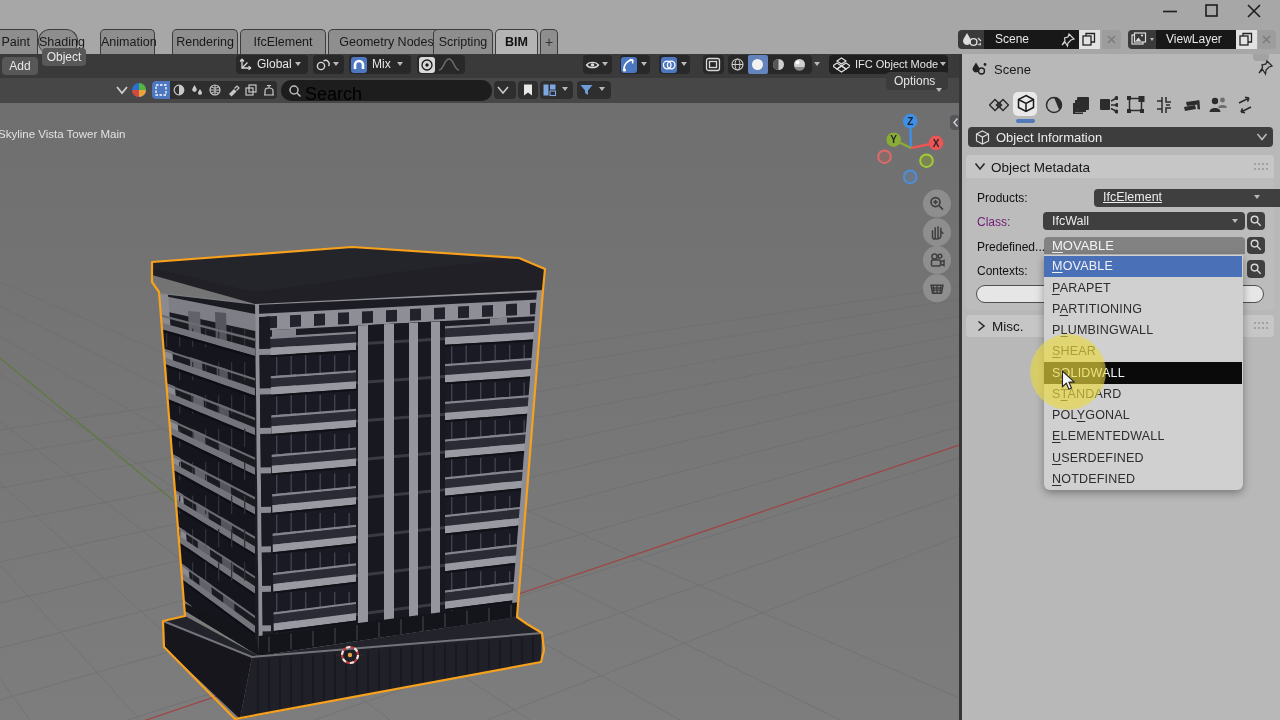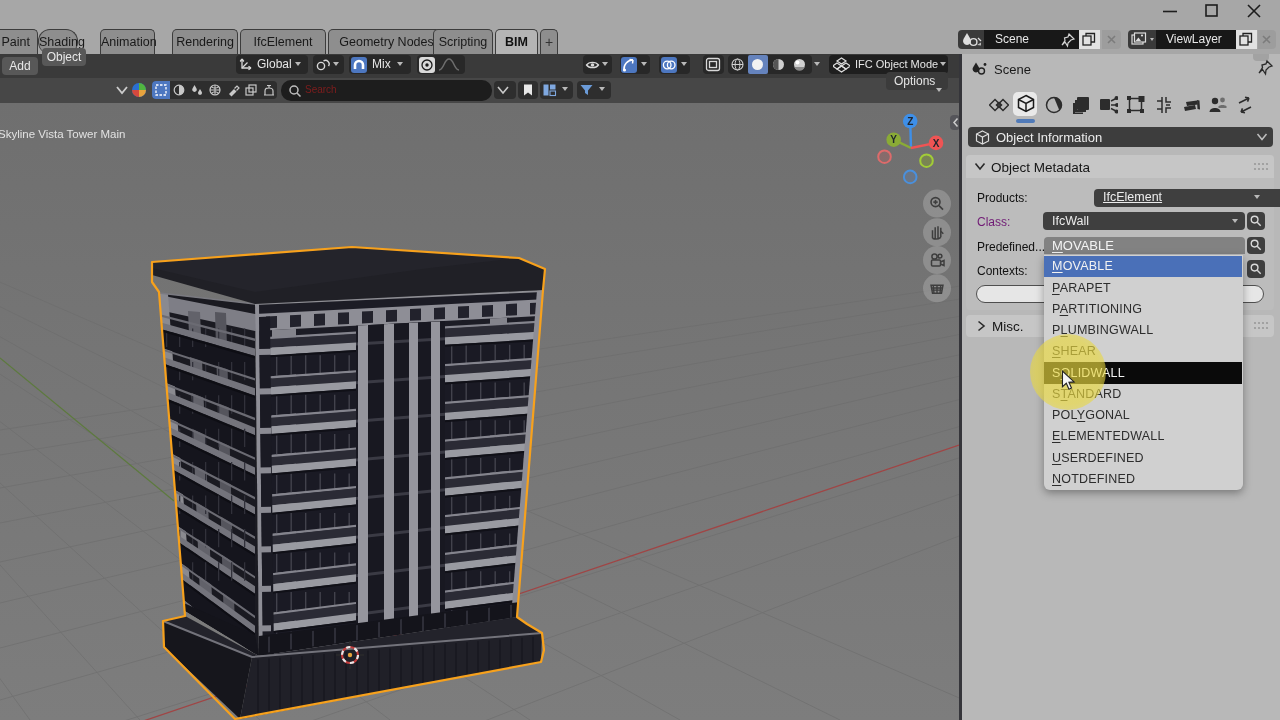--- a/index.html
+++ b/index.html
@@ -216,21 +216,21 @@
     <rect x="5" y="2" width="7" height="7" fill="none" stroke="#c9c9c9" stroke-width="1.2"></rect>
   </svg>
 <svg class="a" style="left:262px;top:83px" width="14" height="14" viewBox="0 0 14 14">
     <path d="M2 12 H12 M3 12 V8 C3 5 5 5 7 5 C9 5 11 5 11 8 V12 M7 5 V2.5 M5 2.5 H9" fill="none" stroke="#c9c9c9" stroke-width="1.2"></path>
   </svg>
 <div class="a" style="left:281px;top:80px;width:211px;height:21px;background:#1d1d1d;border-radius:10px;"></div>
 <svg class="a" style="left:288px;top:84px" width="14" height="14" viewBox="0 0 14 14">
     <circle cx="6" cy="6" r="4" fill="none" stroke="#bdbdbd" stroke-width="1.5"></circle>
     <line x1="9" y1="9" x2="12.5" y2="12.5" stroke="#bdbdbd" stroke-width="1.5"></line>
   </svg>
-<div class="a" style="left:305px;top:84px;color:#7f1d1d;font-size:10px;">Search</div>
+<div class="a" style="left:305px;top:84px;color:#000000;font-size:18px;">Search</div>
 <div class="a" style="left:494px;top:81px;width:22px;height:18px;background:#2e2e2e;border-radius:4px;"></div>
 <svg class="a" style="left:496px;top:83px" width="14" height="14" viewBox="0 0 14 14">
     <path d="M2 4 L7 10 L12 4" fill="none" stroke="#c9c9c9" stroke-width="1.6"></path>
   </svg>
 <div class="a" style="left:518px;top:81px;width:20px;height:18px;background:#2e2e2e;border-radius:4px;"></div>
 <svg class="a" style="left:521px;top:83px" width="14" height="14" viewBox="0 0 14 14">
     <path d="M3 1.5 H11 V12.5 L7 9.5 L3 12.5 Z" fill="#e8e8e8"></path>
   </svg>
 <div class="a" style="left:540px;top:81px;width:33px;height:18px;background:#2e2e2e;border-radius:4px;"></div>
 <svg class="a" style="left:542px;top:83px" width="15" height="14" viewBox="0 0 15 14">

